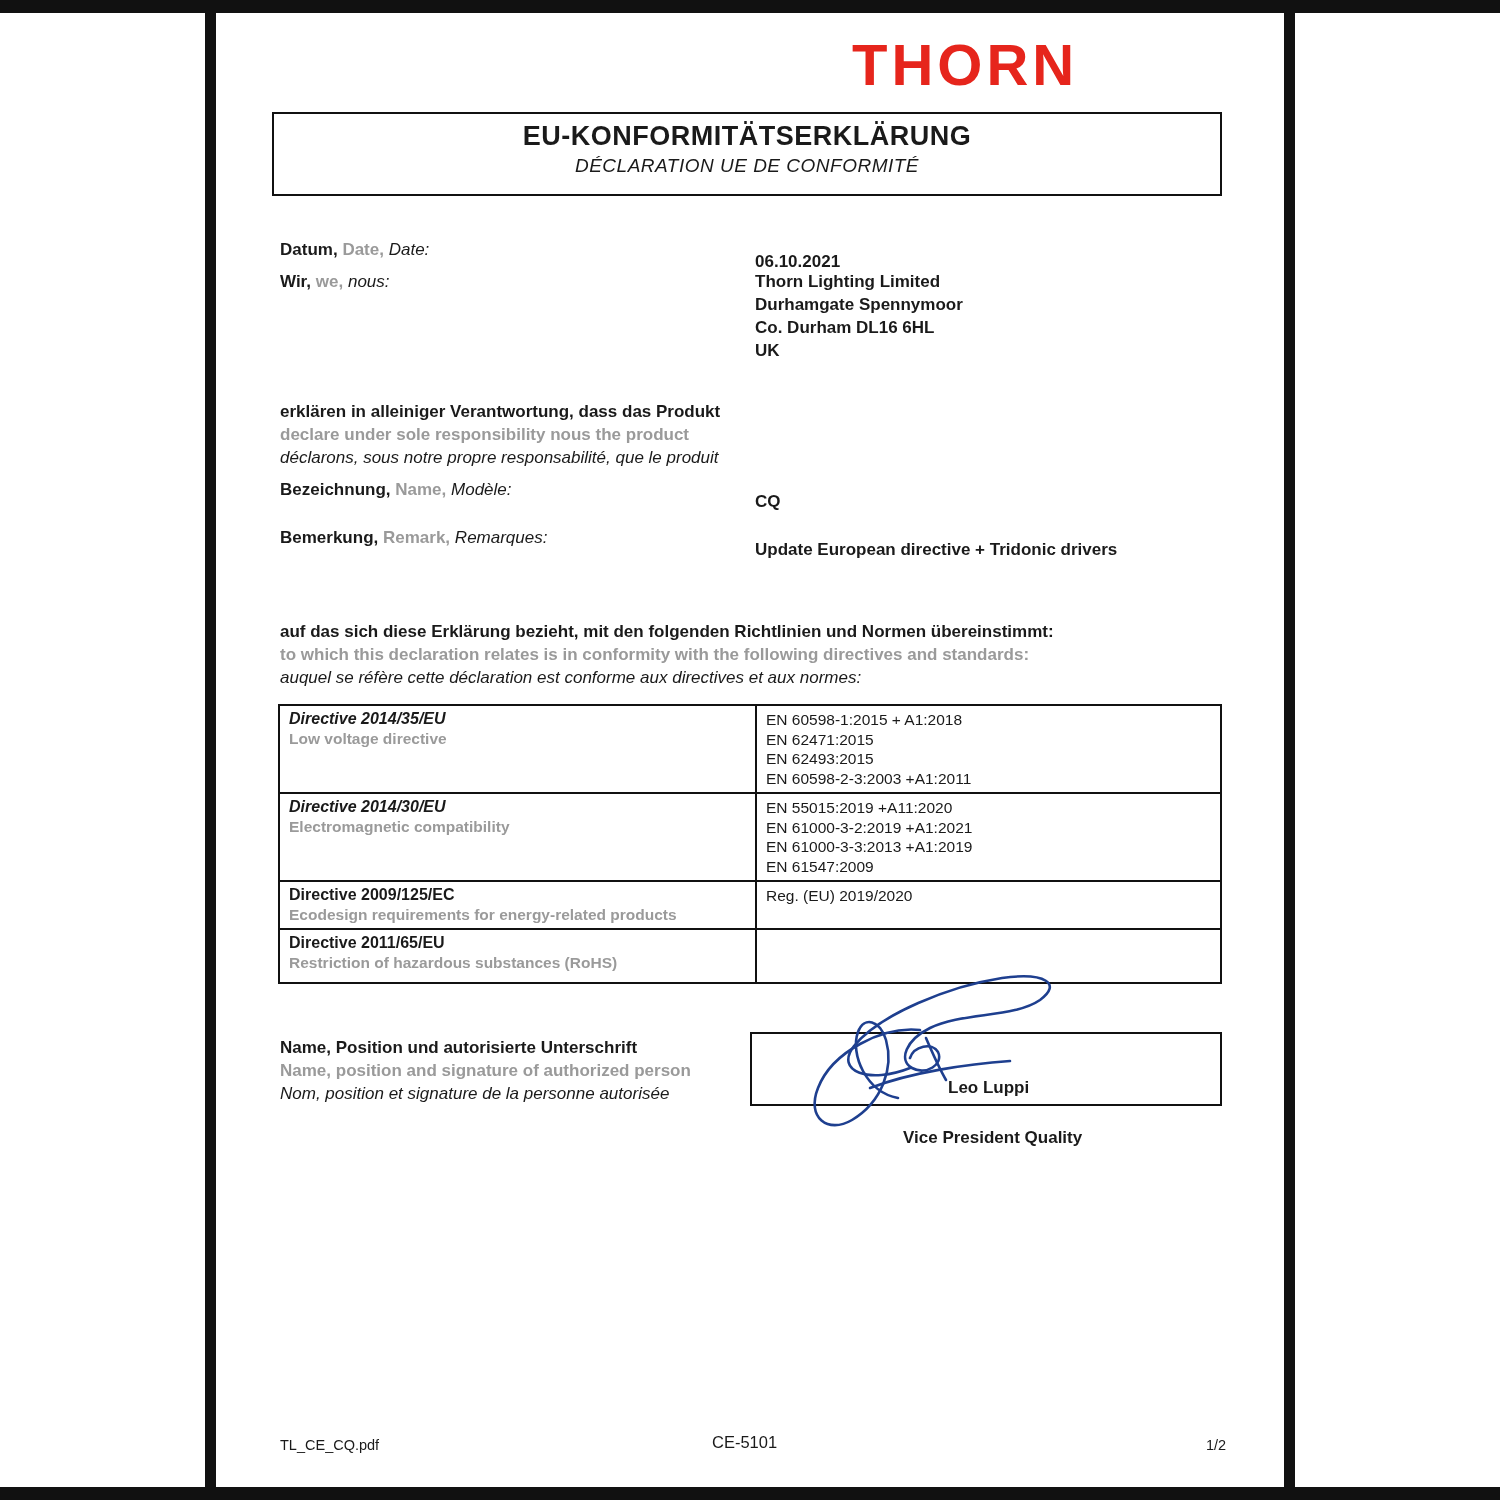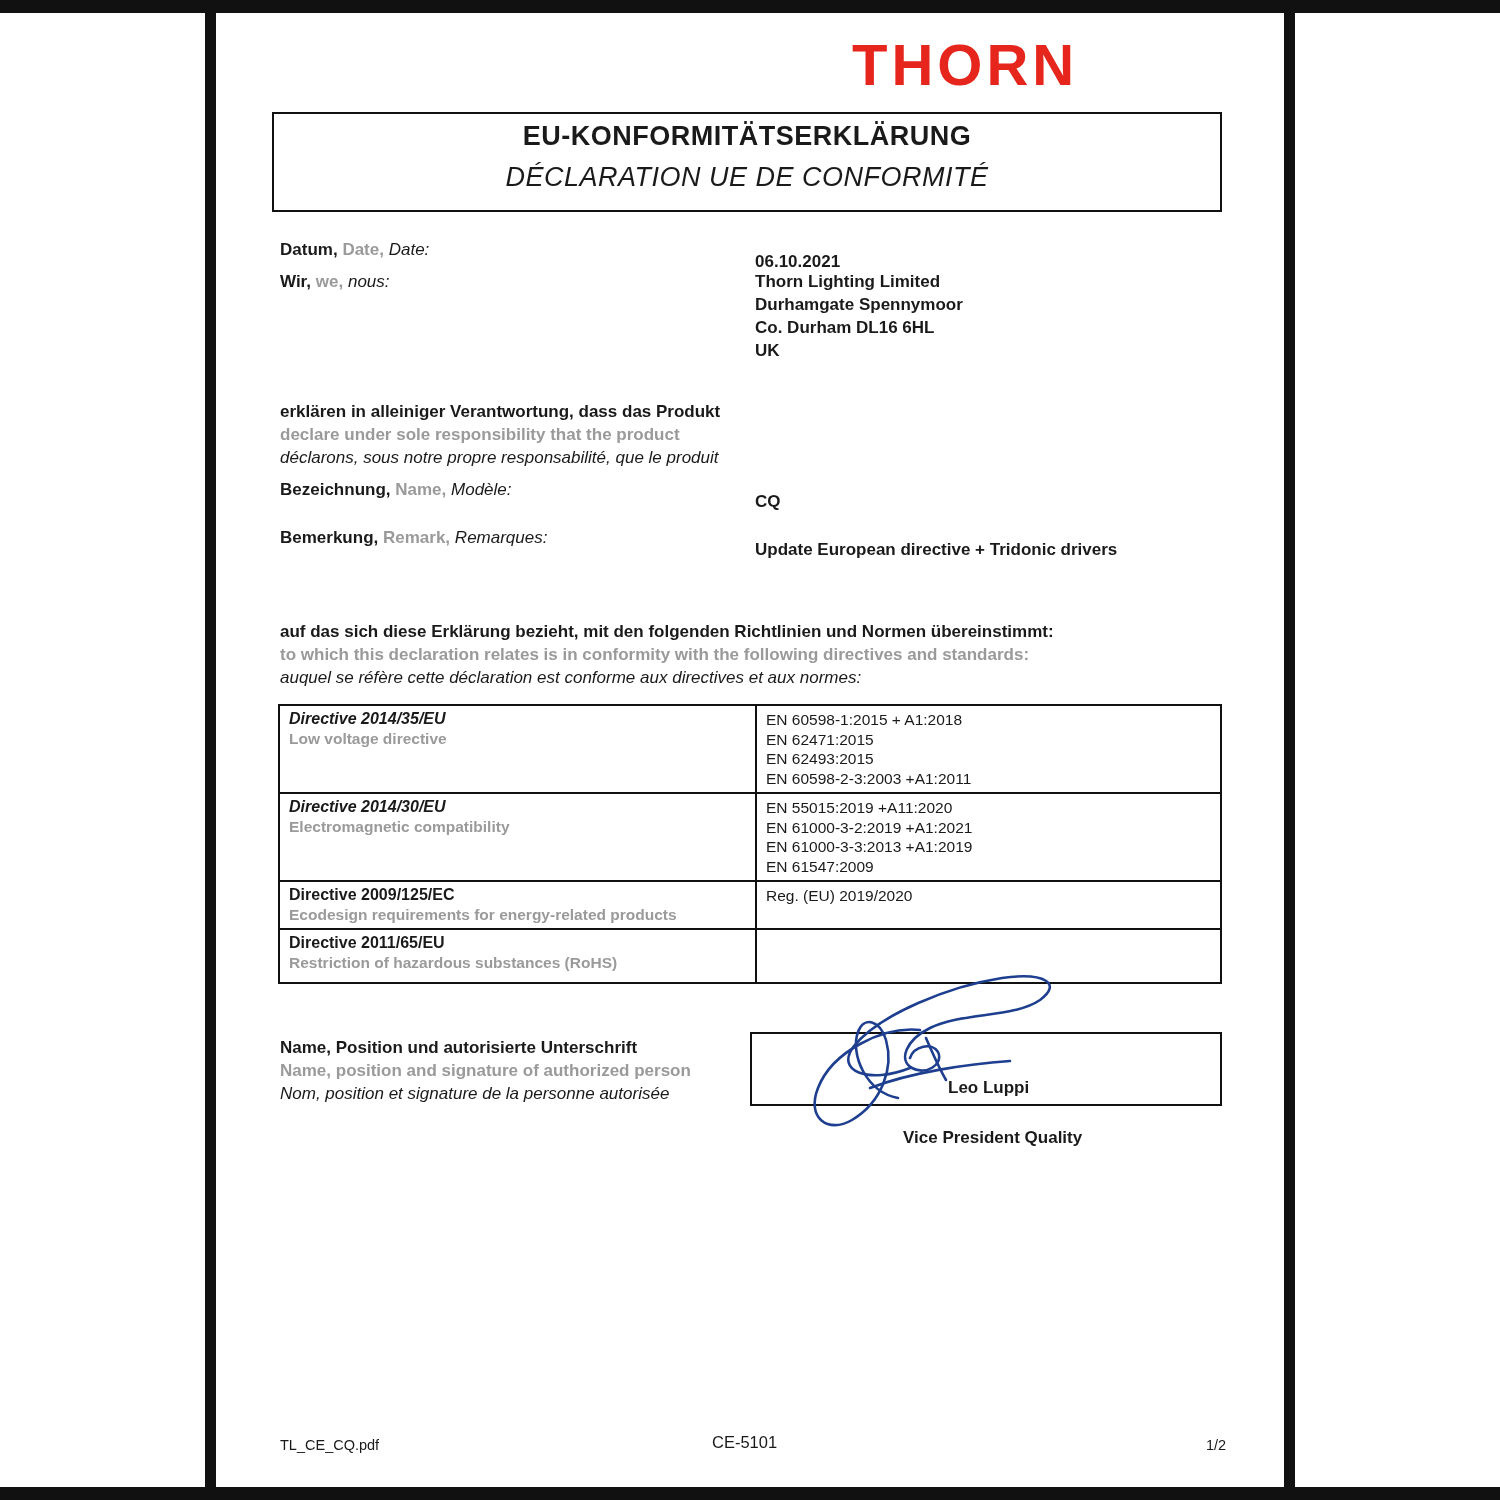--- a/index.html
+++ b/index.html
@@ -20,27 +20,27 @@
   .lbl-part + .lbl-part { margin-left:0.28em; }
 
   .logo {
     left:852px; top:36px;
     font-size:58px; font-weight:bold; line-height:1;
     letter-spacing:4px;
     color:var(--logo-red,#e6251c);
   }
 
   .title-box {
-    left:272px; top:112px; width:950px; height:100px;
+    left:272px; top:112px; width:950px; height:84px;
     border:2px solid #111; text-align:center; padding-top:7px;
     background:#fff;
   }
   .title-de { font-size:27px; font-weight:bold; letter-spacing:0.5px; }
   .title-en { font-size:25px; font-weight:bold; color:var(--muted-gray,#9a9a9a); margin-top:3px; }
-  .title-fr { font-size:27px; font-style:italic; margin-top:10px; letter-spacing:0.5px; }
+  .title-fr { font-size:19px; font-style:italic; margin-top:3px; letter-spacing:0.5px; }
 
   .txt { font-size:17px; line-height:23px; }
   .label { left:280px; }
   .value { left:755px; font-weight:bold;margin-top:12px; }
   .addr-line { font-weight:bold; }
 
   .dir-table {
     position:absolute; left:278px; top:704px; width:944px;
     border-collapse:collapse; table-layout:fixed;
   }
@@ -92,21 +92,21 @@
     <span class="lbl-part b">Wir,</span><span class="lbl-part g">we,</span><span class="lbl-part i">nous:</span>
   </div>
   <div class="abs txt" style="left:755px;top:270px">
     <div class="addr-line">Thorn Lighting Limited</div>
     <div class="addr-line">Durhamgate Spennymoor</div>
     <div class="addr-line">Co. Durham DL16 6HL</div>
     <div class="addr-line">UK</div>
   </div>
 
   <div class="abs txt label b" style="top:400px">erklären in alleiniger Verantwortung, dass das Produkt</div>
-  <div class="abs txt label g" style="top:423px">declare under sole responsibility that the product</div>
+  <div class="abs txt label g" style="top:423px">declare under sole responsibility nous the product</div>
   <div class="abs txt label i" style="top:446px">déclarons, sous notre propre responsabilité, que le produit</div>
 
   <div class="abs txt label" style="top:478px">
     <span class="lbl-part b">Bezeichnung,</span><span class="lbl-part g">Name,</span><span class="lbl-part i">Modèle:</span>
   </div>
   <div class="abs txt value" style="top:478px">CQ</div>
 
   <div class="abs txt label" style="top:526px">
     <span class="lbl-part b">Bemerkung,</span><span class="lbl-part g">Remark,</span><span class="lbl-part i">Remarques:</span>
   </div>

